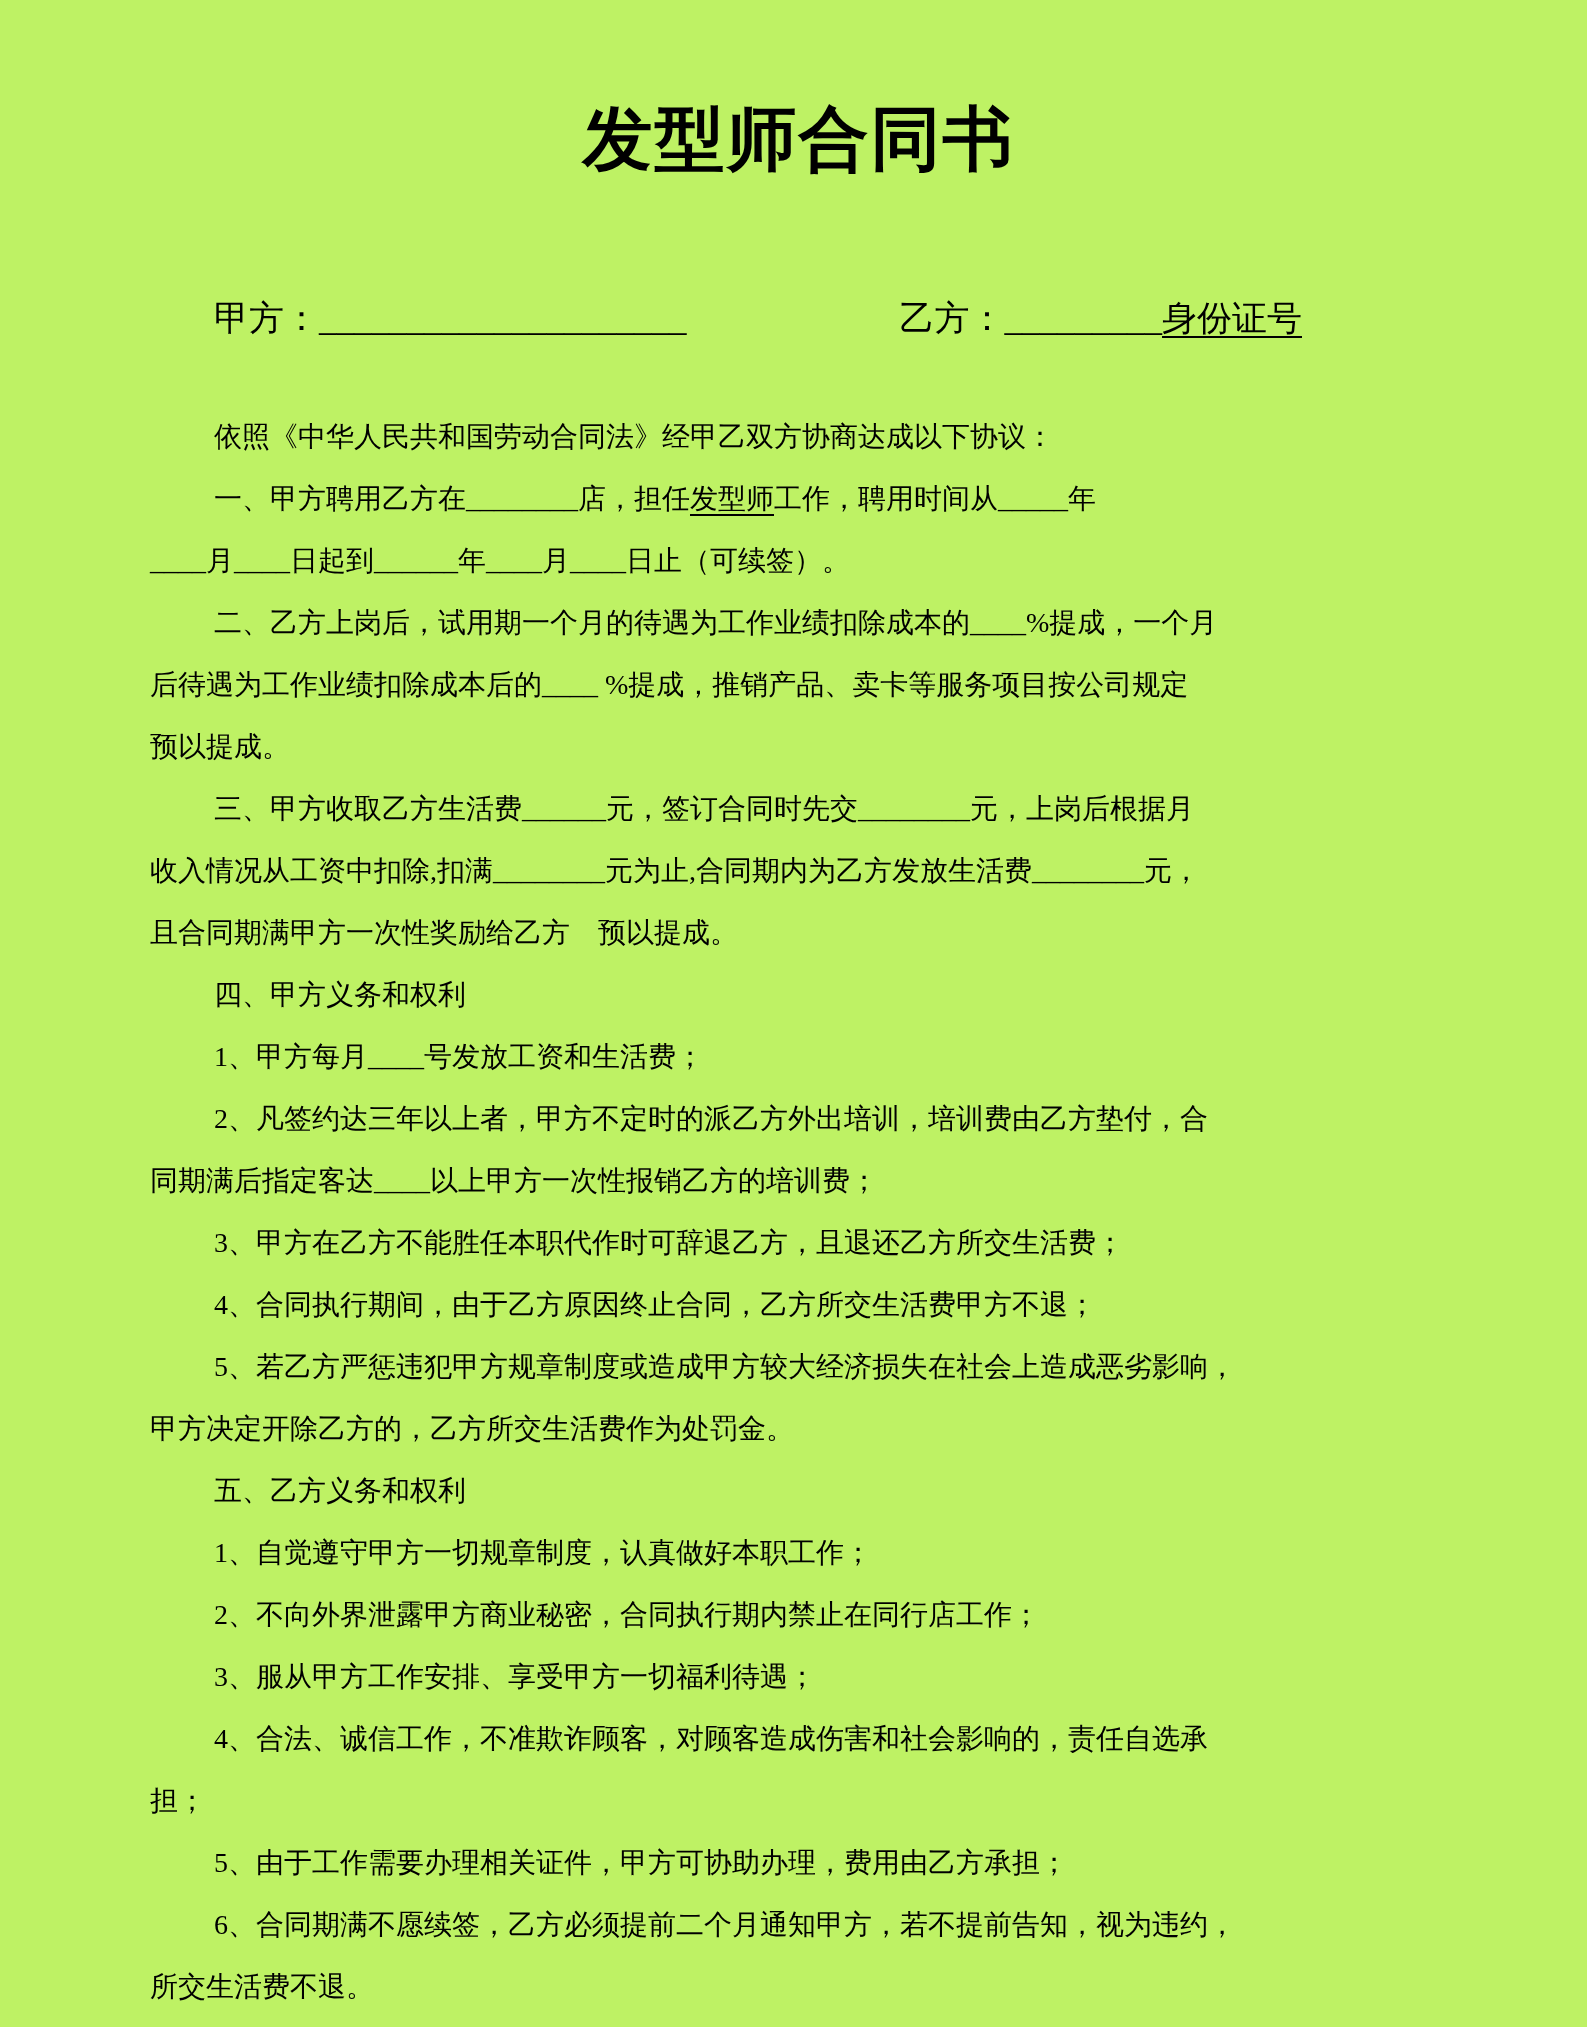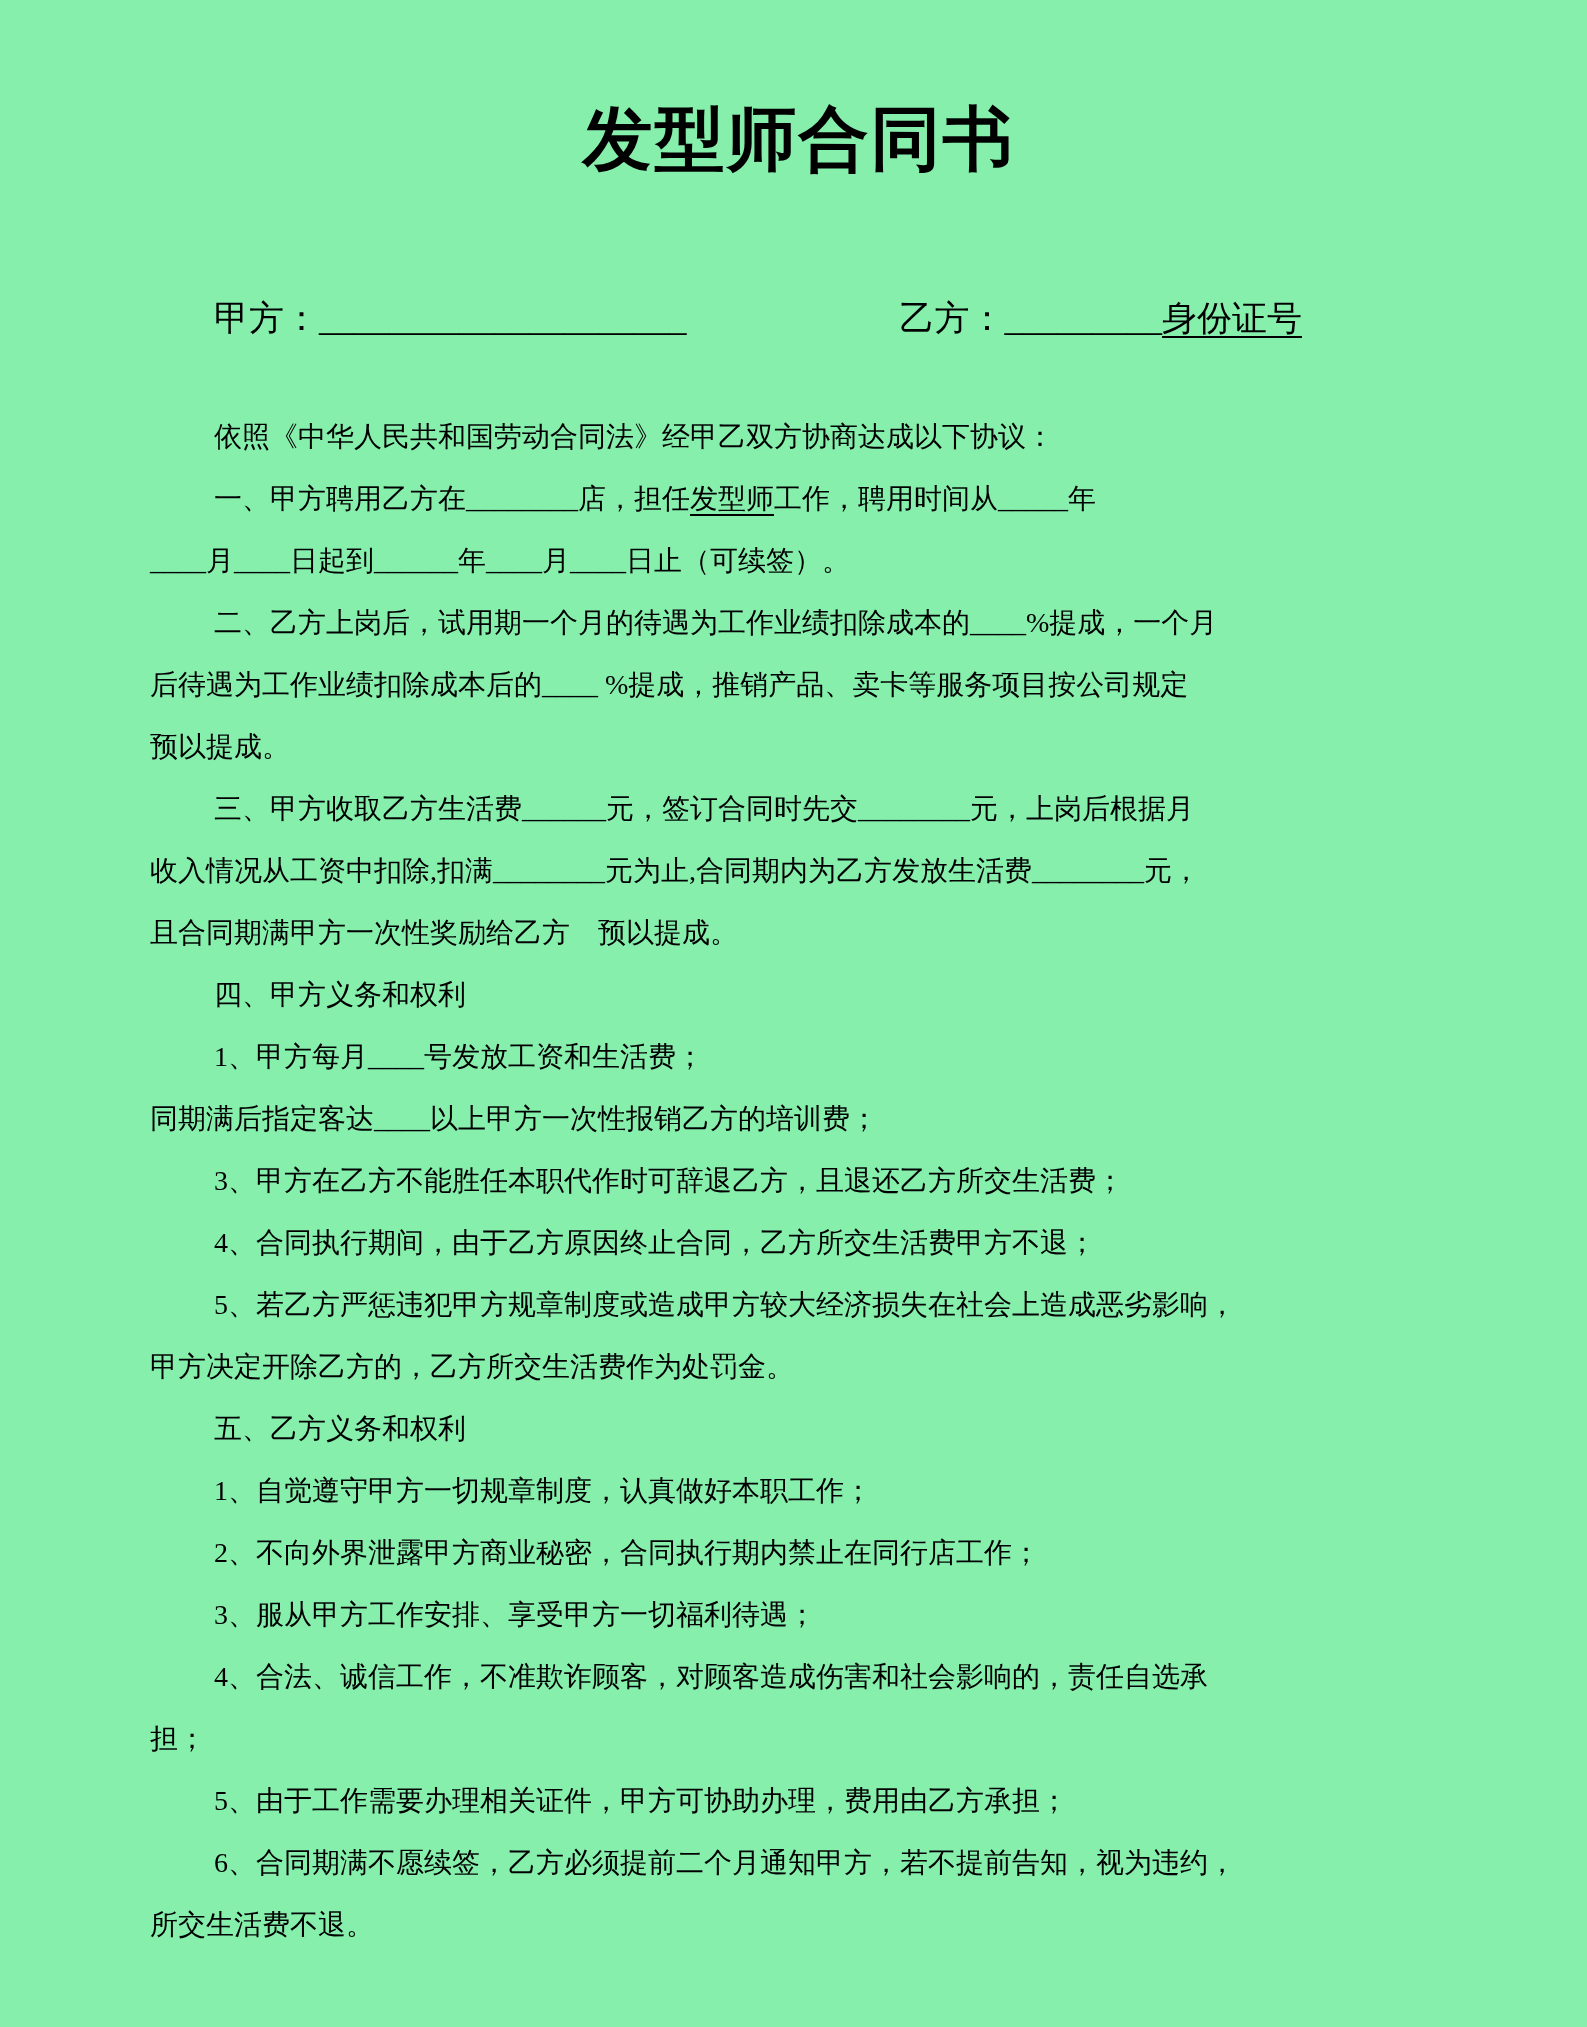--- a/index.html
+++ b/index.html
@@ -4,21 +4,21 @@
 <style>
   html, body {
     margin: 0;
     padding: 0;
     background: #ffffff;
   }
   .page {
     position: relative;
     width: 1587px;
     height: 2027px;
-    background: #86efac;
+    background: #bef264;
     box-sizing: border-box;
     padding: 0 140px 0 150px;
     overflow: hidden;
     color: #000000;
     font-family: "Liberation Serif", serif;
   }
   .title {
     margin-top: 96px;
     font-size: 70px;
     line-height: 88px;
@@ -71,20 +71,21 @@
       <div class="line indent"><span>一、甲方聘用乙方在</span><span class="blank">________</span><span>店，担任</span><span class="uline">发型师</span><span>工作，聘用时间从</span><span class="blank">_____</span><span>年</span></div>
       <div class="line"><span class="blank">____</span><span>月</span><span class="blank">____</span><span>日起到</span><span class="blank">______</span><span>年</span><span class="blank">____</span><span>月</span><span class="blank">____</span><span>日止（可续签）。</span></div>
       <div class="line indent"><span>二、乙方上岗后，试用期一个月的待遇为工作业绩扣除成本的</span><span class="blank">____</span><span>%提成，一个月</span></div>
       <div class="line"><span>后待遇为工作业绩扣除成本后的</span><span class="blank">____</span><span> %提成，推销产品、卖卡等服务项目按公司规定</span></div>
       <div class="line"><span>预以提成。</span></div>
       <div class="line indent"><span>三、甲方收取乙方生活费</span><span class="blank">______</span><span>元，签订合同时先交</span><span class="blank">________</span><span>元，上岗后根据月</span></div>
       <div class="line"><span>收入情况从工资中扣除,扣满</span><span class="blank">________</span><span>元为止,合同期内为乙方发放生活费</span><span class="blank">________</span><span>元，</span></div>
       <div class="line"><span>且合同期满甲方一次性奖励给乙方　预以提成。</span></div>
       <div class="line indent"><span>四、甲方义务和权利</span></div>
       <div class="line indent"><span>1、甲方每月</span><span class="blank">____</span><span>号发放工资和生活费；</span></div>
+      <div class="line indent"><span>2、凡签约达三年以上者，甲方不定时的派乙方外出培训，培训费由乙方垫付，合</span></div>
       <div class="line"><span>同期满后指定客达</span><span class="blank">____</span><span>以上甲方一次性报销乙方的培训费；</span></div>
       <div class="line indent"><span>3、甲方在乙方不能胜任本职代作时可辞退乙方，且退还乙方所交生活费；</span></div>
       <div class="line indent"><span>4、合同执行期间，由于乙方原因终止合同，乙方所交生活费甲方不退；</span></div>
       <div class="line indent"><span>5、若乙方严惩违犯甲方规章制度或造成甲方较大经济损失在社会上造成恶劣影响，</span></div>
       <div class="line"><span>甲方决定开除乙方的，乙方所交生活费作为处罚金。</span></div>
       <div class="line indent"><span>五、乙方义务和权利</span></div>
       <div class="line indent"><span>1、自觉遵守甲方一切规章制度，认真做好本职工作；</span></div>
       <div class="line indent"><span>2、不向外界泄露甲方商业秘密，合同执行期内禁止在同行店工作；</span></div>
       <div class="line indent"><span>3、服从甲方工作安排、享受甲方一切福利待遇；</span></div>
       <div class="line indent"><span>4、合法、诚信工作，不准欺诈顾客，对顾客造成伤害和社会影响的，责任自选承</span></div>

